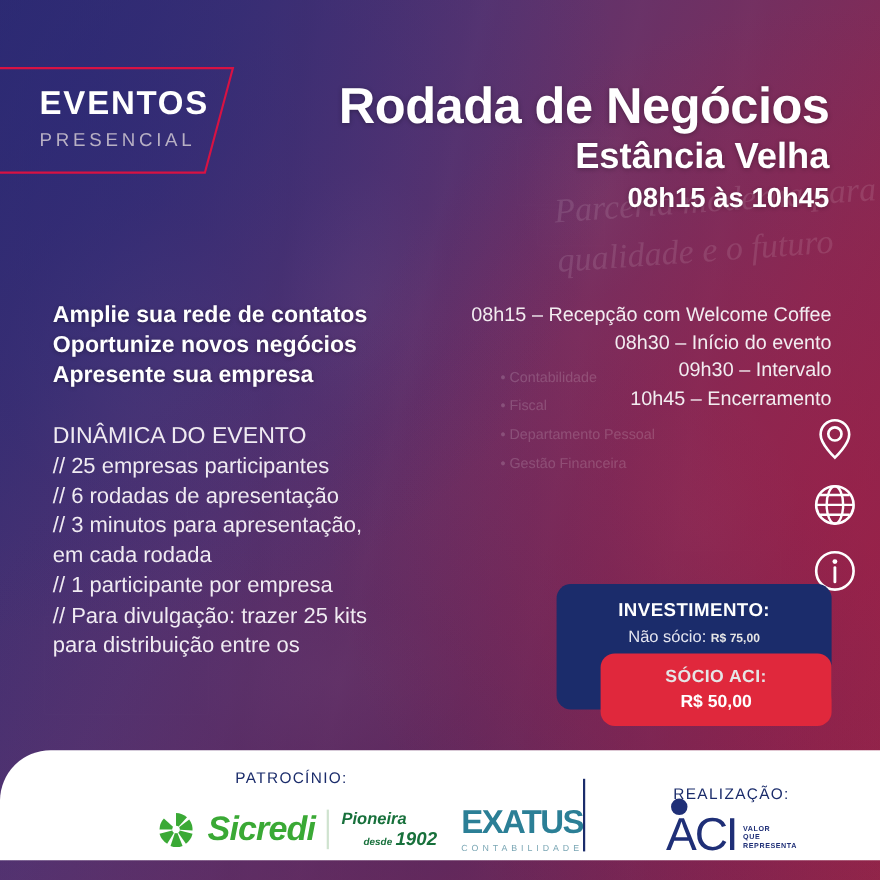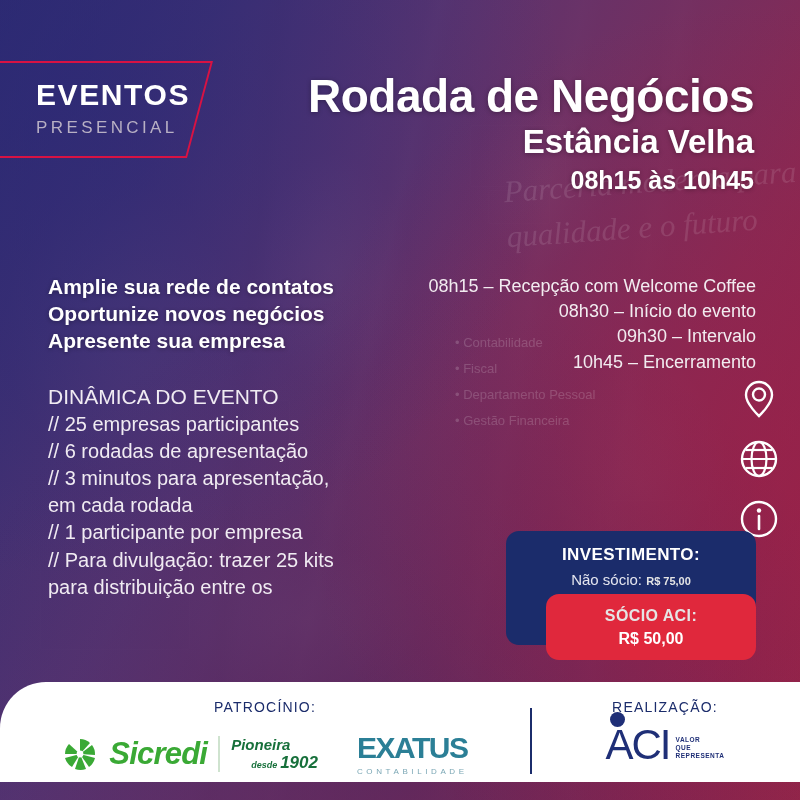--- a/index.html
+++ b/index.html
@@ -167,31 +167,31 @@
     background:#ffffff;
     border-top-left-radius:46px;
   }
   .foot-cut {
     position:absolute; left:0; top:682px; width:48px; height:118px;
     background:linear-gradient(120deg,#39306e 0%,#4a3470 60%,#5d3a6e 100%);
     z-index:-1;
   }
   .foot-inner { position:relative; display:flex; height:100%; }
   .foot-left  { flex:0 0 530px; text-align:center; padding-top:17px; }
-  .foot-right { flex:1; text-align:center; padding-top:17px; position:relative; }
+  .foot-right { flex:1; text-align:center; padding-top:31px; position:relative; }
   .foot-divider {
     position:absolute; left:0; top:26px; width:2px; height:66px;
     background:#1b2c6b;
   }
   .foot-label {
     font-size:14px; color:#1b2c6b; letter-spacing:1.2px;
   }
 
-  .logos { display:flex; align-items:center; justify-content:center;
-           gap:39px; margin-top:16px; }
+  .logos { display:flex; align-items:center; justify-content:flex-end;
+           gap:22px; margin-top:16px; }
 
   
   .sicredi { display:flex; align-items:center; gap:11px; }
   .sic-word {
     font-size:31px; font-weight:bold; font-style:italic;
     color:#3aa935; letter-spacing:-.8px;
   }
   .sic-sep { width:2px; height:36px; background:#cfe3cf; }
   .sic-pio { text-align:left; line-height:1; }
   .sic-pio .p1 { font-size:15px; font-weight:bold; font-style:italic; color:#17703b; }

